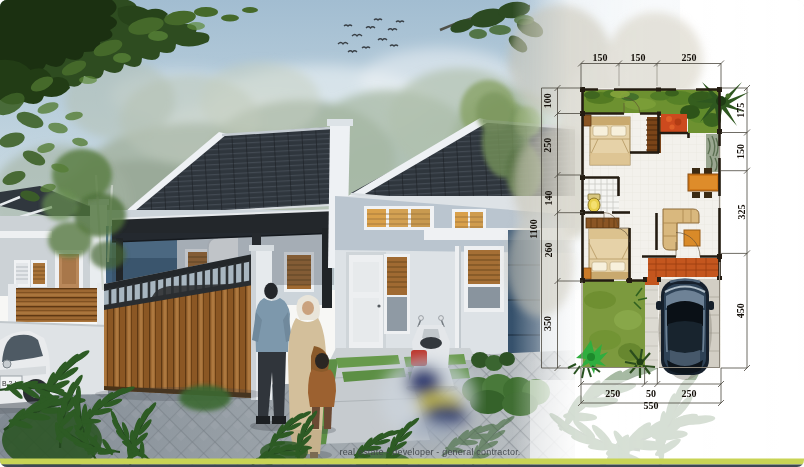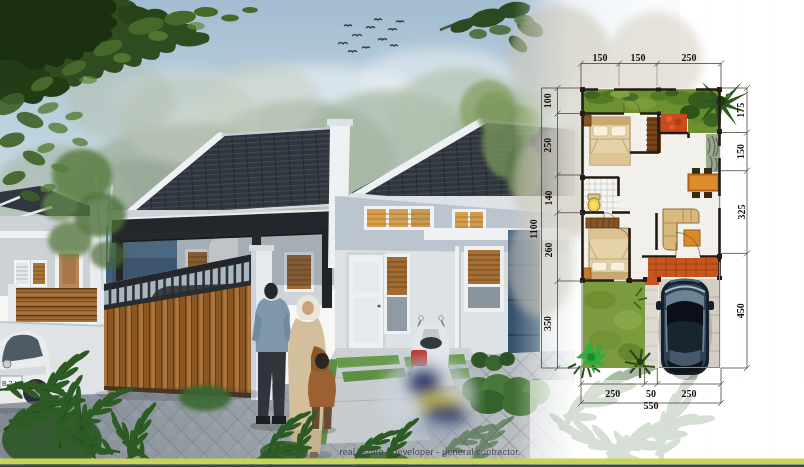--- a/index.html
+++ b/index.html
@@ -1,17 +1,17 @@
 <!DOCTYPE html>
 <html><head>
 <meta charset="utf-8">
 <style>
   html,body{margin:0;padding:0;}
   #stage{position:relative;width:804px;height:467px;overflow:hidden;background:#f7f7f5;
-         font-family:"Liberation Sans", sans-serif;}
+         font-family:"Liberation Sans", sans-serif;border-radius:7px;}
   svg{position:absolute;left:0;top:0;}
   .dim{font-family:"Liberation Serif", serif;font-weight:bold;font-size:10px;fill:#15100a;}
 </style>
 </head>
 <body>
 <div id="stage">
 <svg width="804" height="467" viewBox="0 0 804 467">
 <defs>
   <linearGradient id="sky" x1="0" y1="0" x2="0" y2="1">
     <stop offset="0" stop-color="#a2bdd1"></stop>

